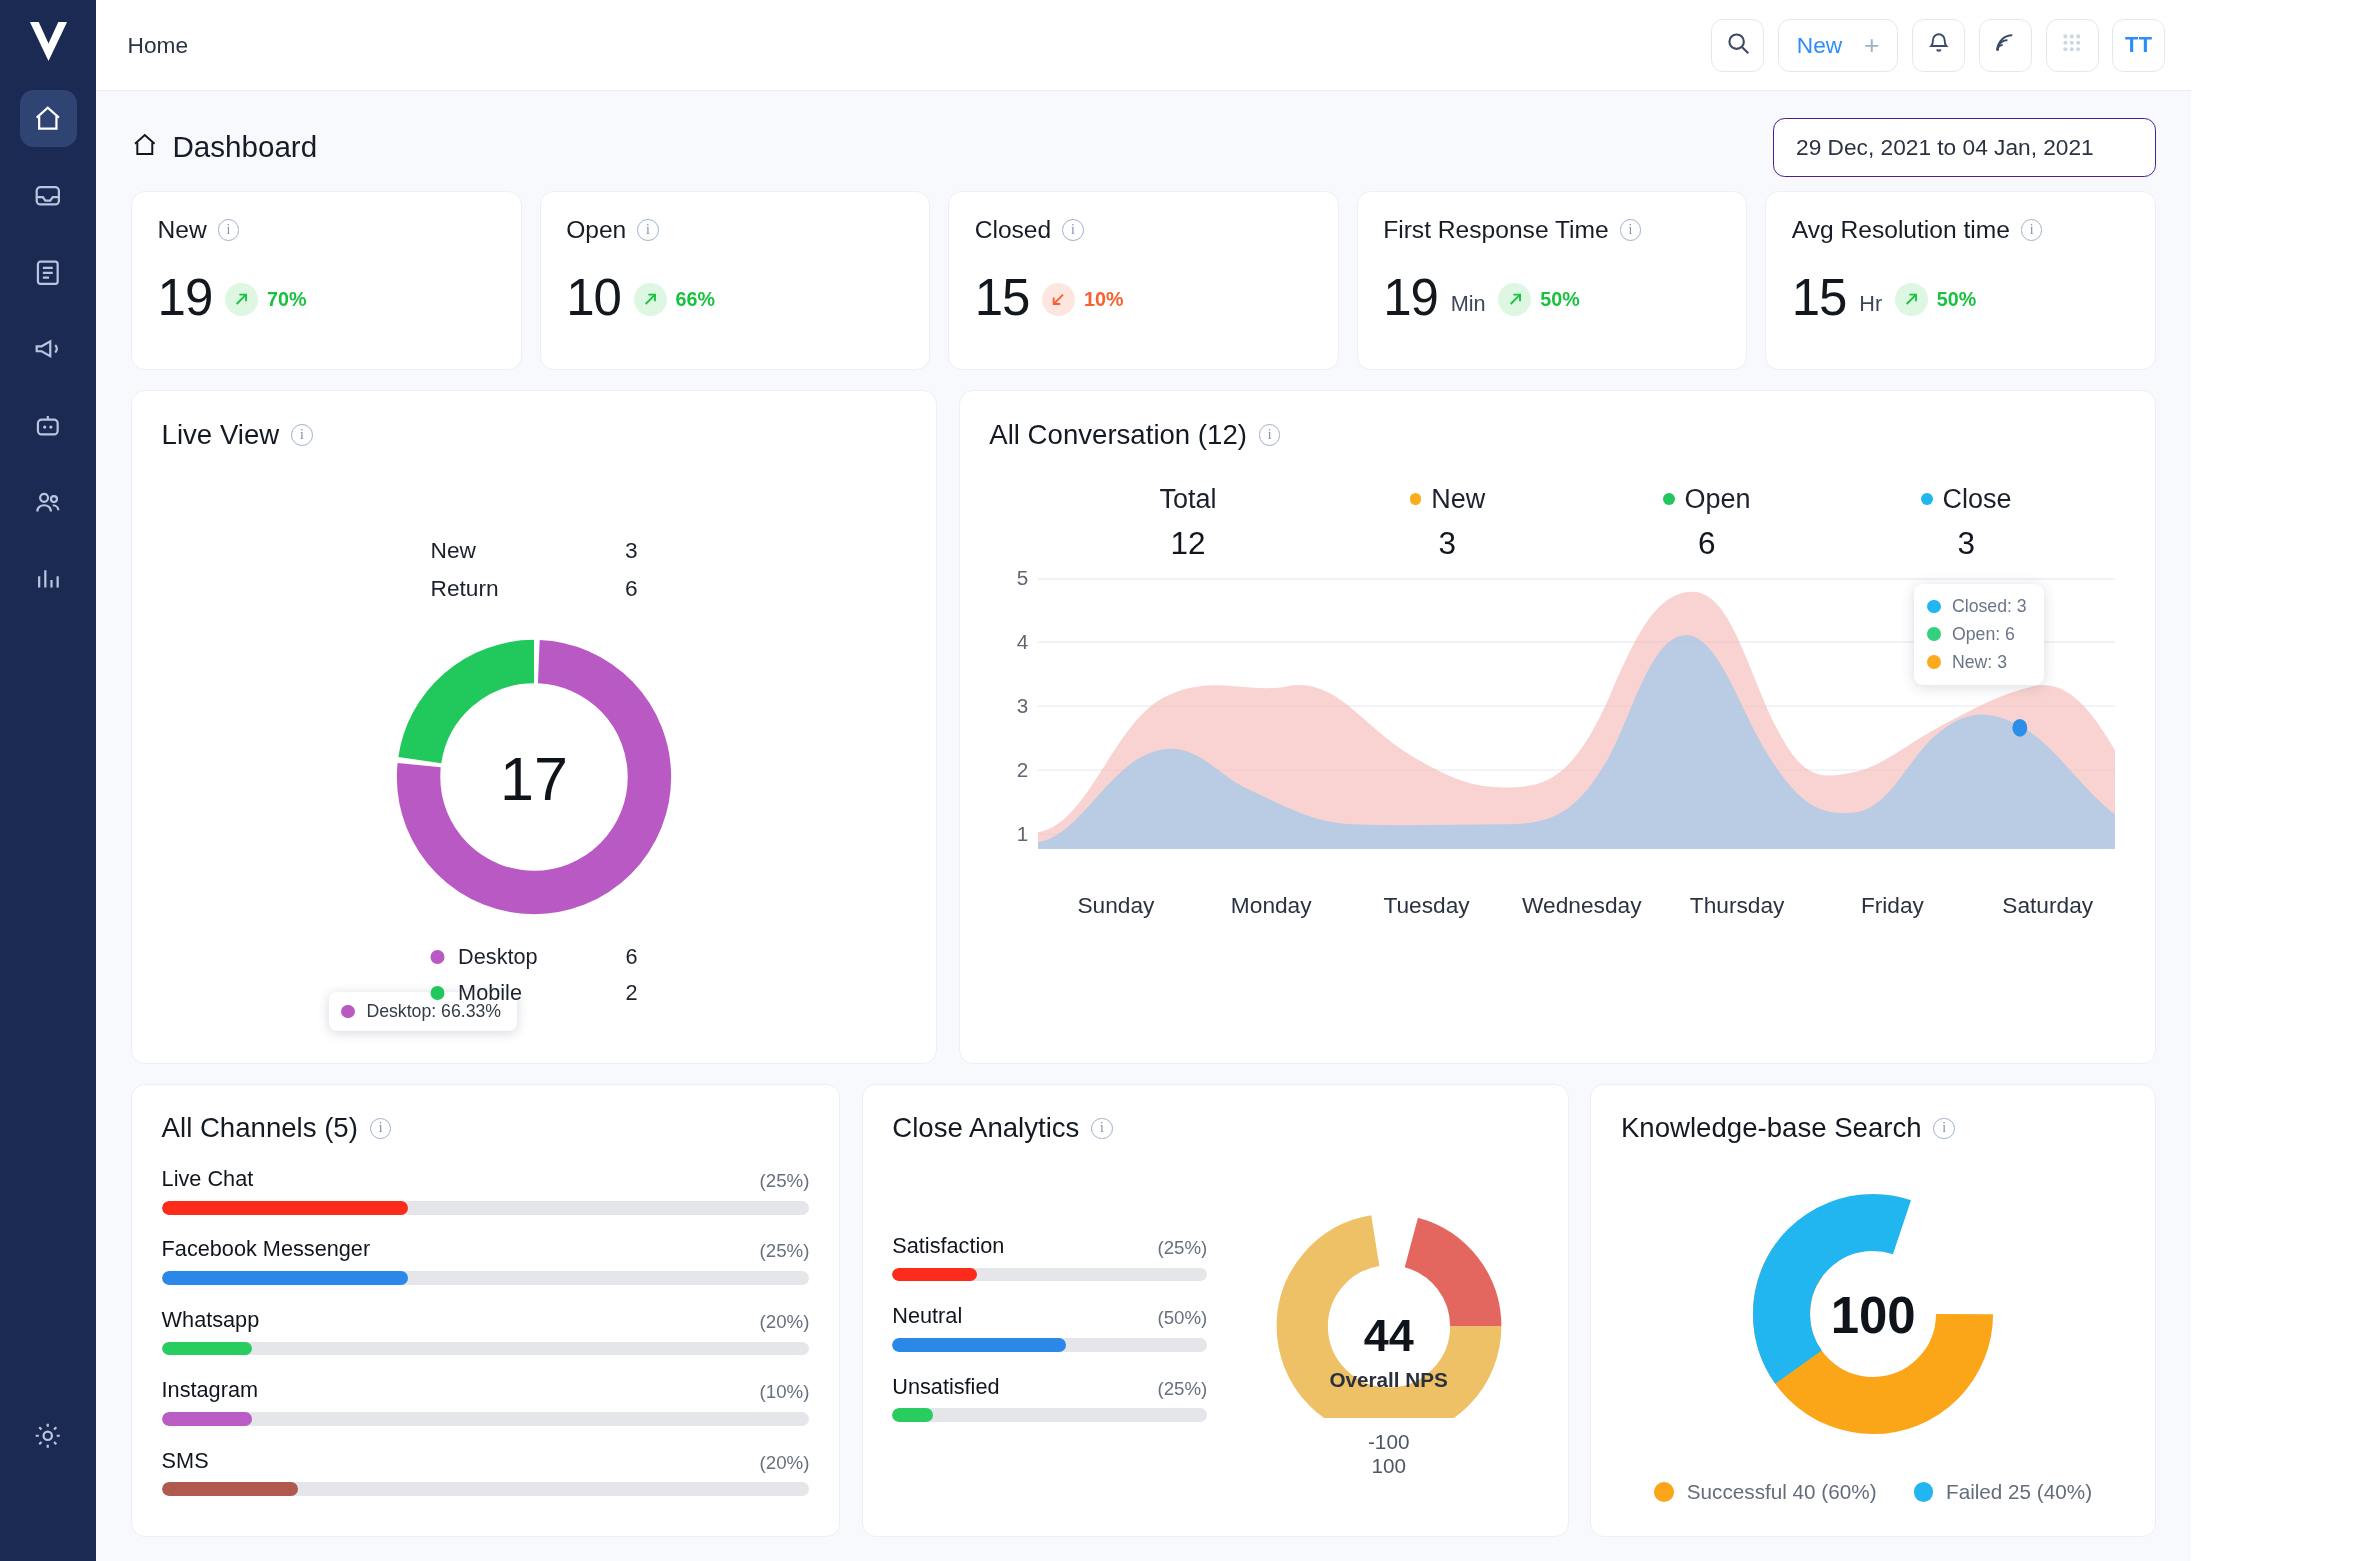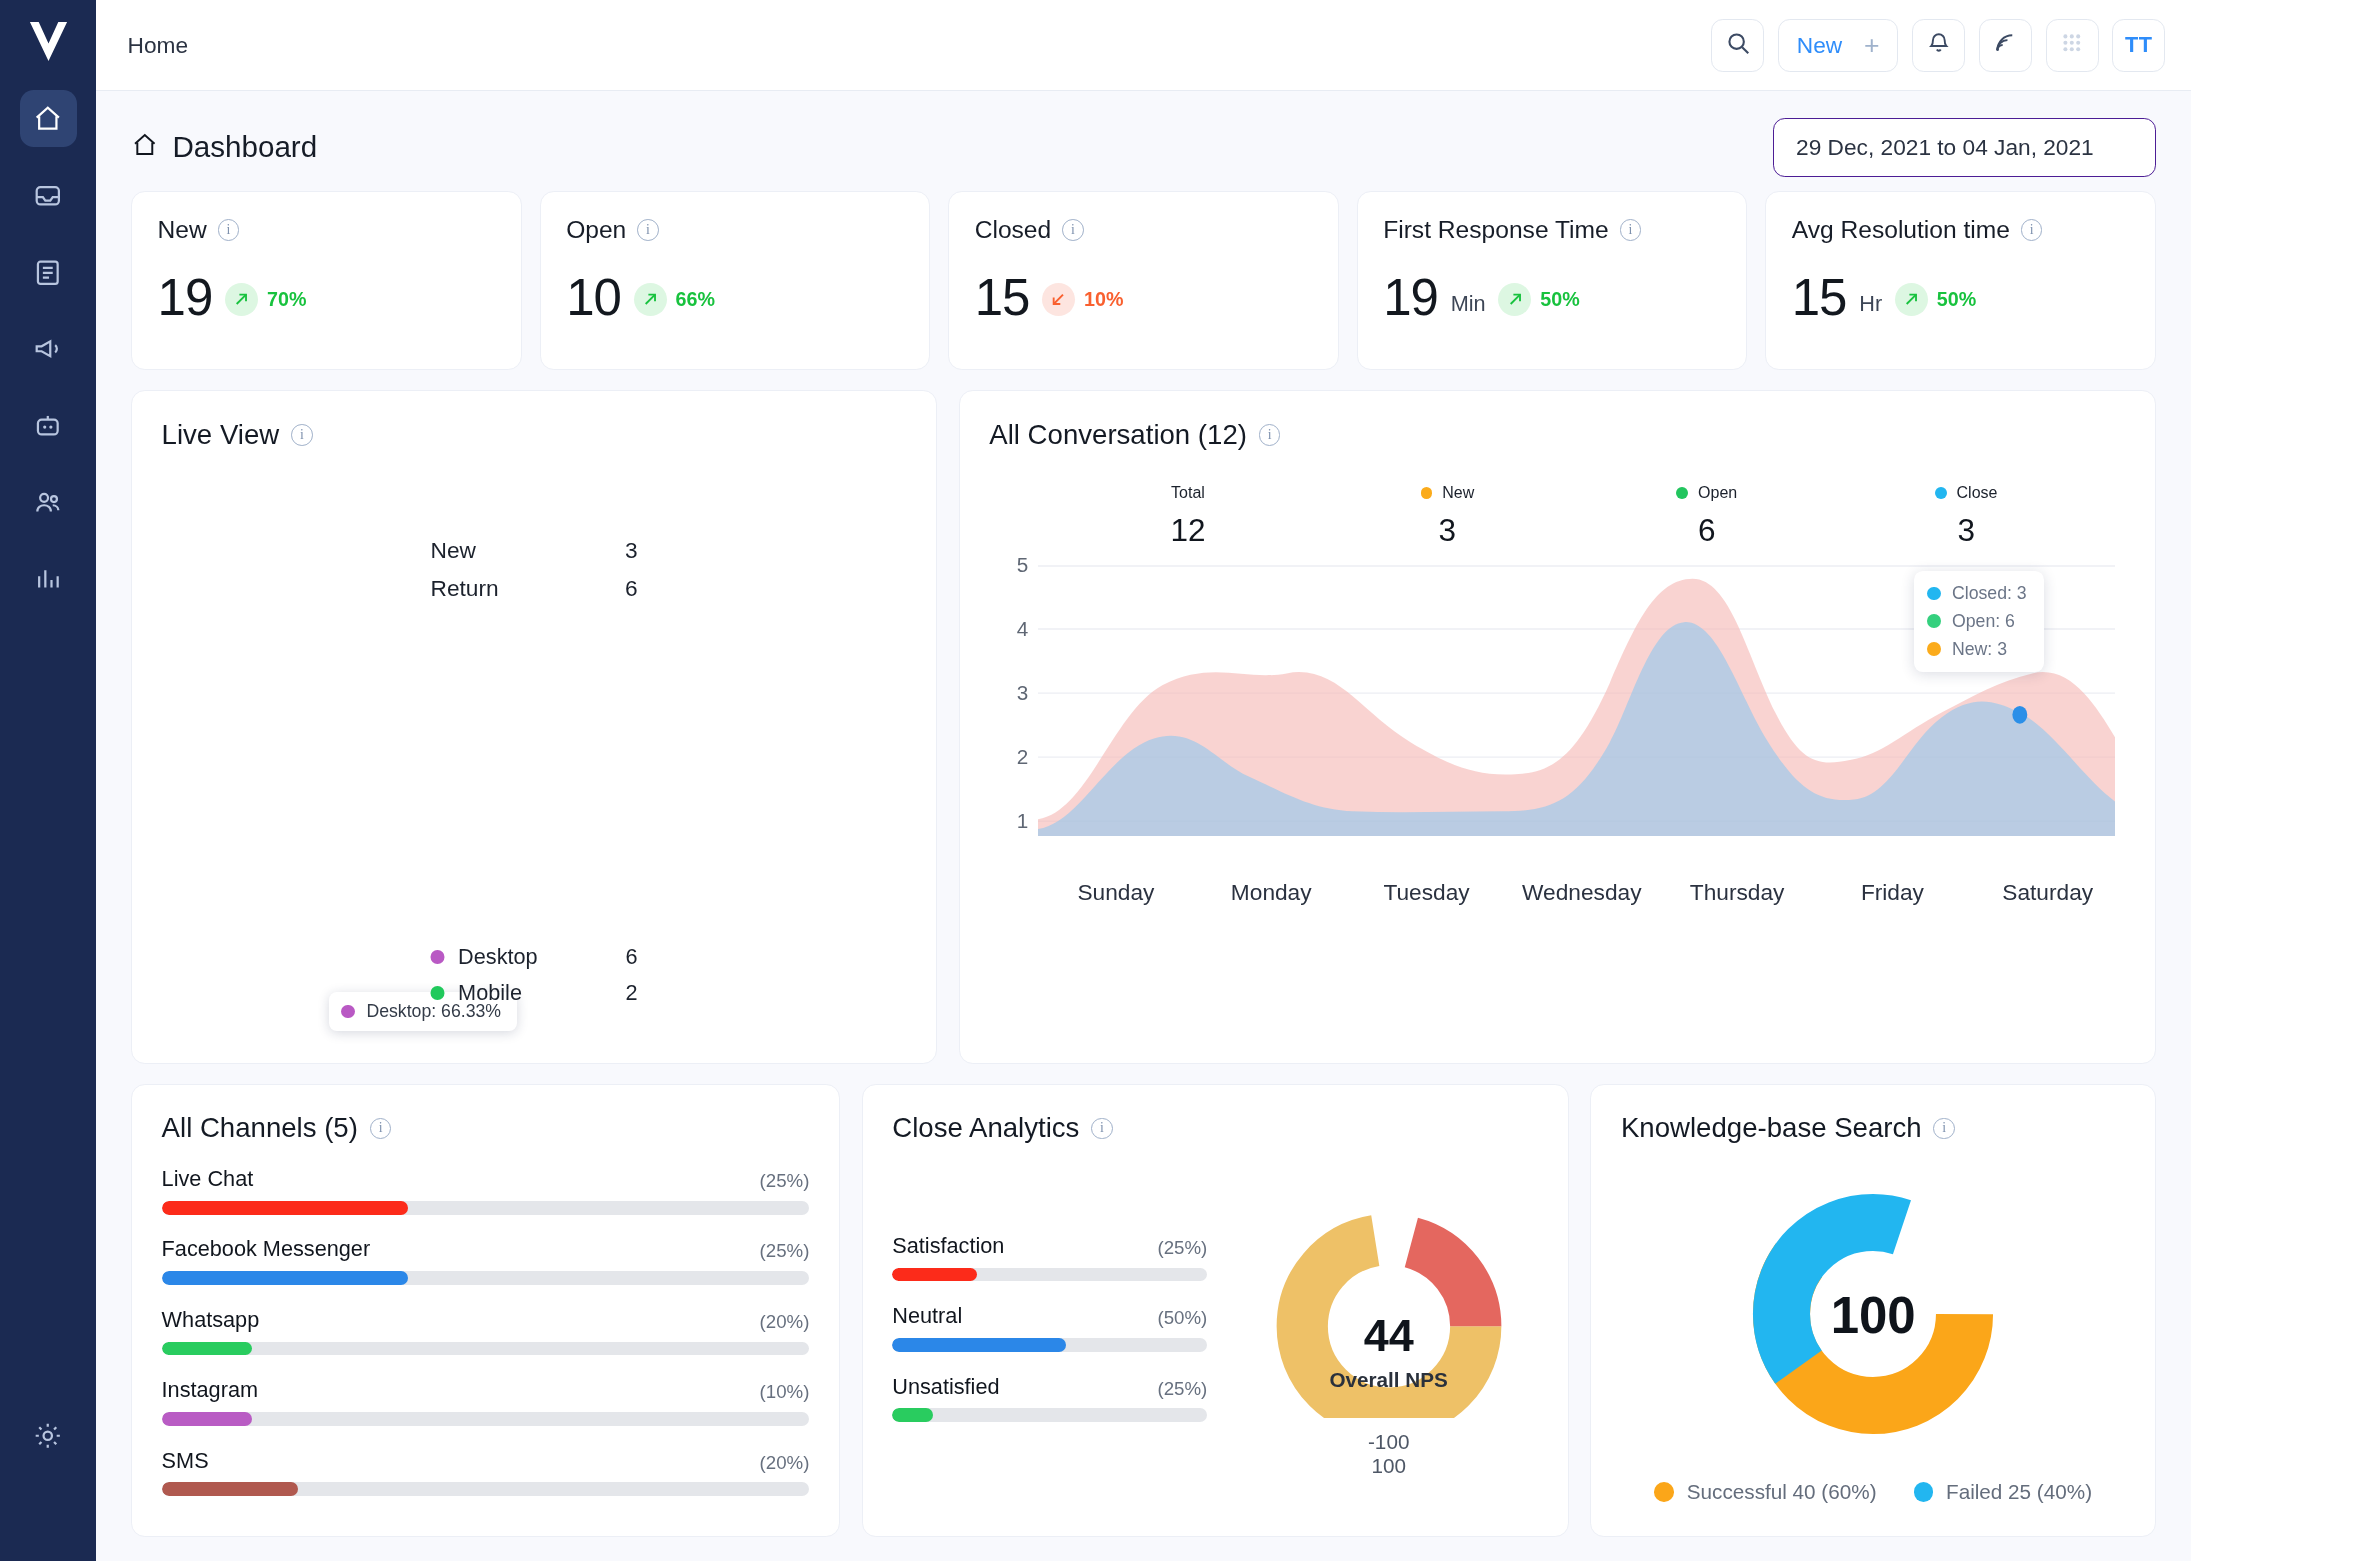--- a/index.html
+++ b/index.html
@@ -111,21 +111,21 @@
   }
   .dot { width: 13.8px; height: 13.8px; border-radius: 50%; flex: 0 0 13.8px; }
   .lv-legend { position: absolute; left: 50%; transform: translateX(-50%); bottom: 47px; width: 207px; }
   .lv-leg-row { display: flex; align-items: center; font-size: 21.7px; color: #1c222d; margin-bottom: 9.9px; }
   .lv-leg-row .nm { margin-left: 13.8px; }
   .lv-leg-row .vl { margin-left: auto; }
 
   .convo { flex: 1; height: 674px; padding: 27.6px 29.6px; position: relative; min-width: 0; }
   .convo-stats { display: flex; margin-top: 33px; padding: 0 29.6px 0 69px; }
   .cstat { flex: 1; text-align: center; }
-  .cstat .hd { font-size: 16px; color: #1b212c; display: flex; align-items: center; justify-content: center; gap: 9.9px; }
+  .cstat .hd { font-size: 27px; color: #1b212c; display: flex; align-items: center; justify-content: center; gap: 9.9px; }
   .cstat .vl { font-size: 31.5px; color: #11161e; margin-top: 10.8px; }
   .chart-area { position: relative; margin-top: 15.8px; height: 296px; }
   .y-labels { position: absolute; left: 5.9px; top: 0; height: 256px; width: 33px; }
   .y-lab { position: absolute; font-size: 20.7px; color: #5f6774; right: 0; transform: translateY(-50%); }
   .x-labels { display: flex; margin-top: 17.7px; padding-left: 49px; }
   .x-lab { flex: 1; text-align: center; font-size: 22.7px; color: #2b3240; }
   .chart-tooltip {
     position: absolute; right: 81px; top: 5.9px; background: #fff; border-radius: 8.9px;
     box-shadow: 0 2px 13.8px rgba(25,40,80,.16); padding: 11.8px 17.7px 11.8px 13.8px; z-index: 5;
   }
@@ -431,20 +431,27 @@
             <div class="lv-row">
               <span>New</span>
               <span>3</span>
             </div>
             <div class="lv-row">
               <span>Return</span>
               <span>6</span>
             </div>
           </div>
 
+          <div class="donut-wrap">
+            <svg width="296" height="296" viewBox="0 0 300 300">
+              <circle cx="150" cy="150" r="117" fill="none" stroke="#b959c4" stroke-width="44" stroke-dasharray="558 177" stroke-dashoffset="-5" transform="rotate(-90 150 150)"></circle>
+              <circle cx="150" cy="150" r="117" fill="none" stroke="#21c95c" stroke-width="44" stroke-dasharray="167 568" stroke-dashoffset="-568" transform="rotate(-90 150 150)"></circle>
+            </svg>
+            <div class="donut-center">17</div>
+          </div>
 
           <div class="lv-tooltip">
             <span class="dot" style="background:#b959c4"></span>
             <span>Desktop: 66.33%</span>
           </div>
 
           <div class="lv-legend">
             <div class="lv-leg-row">
               <span class="dot" style="background:#b959c4"></span>
               <span class="nm">Desktop</span>

